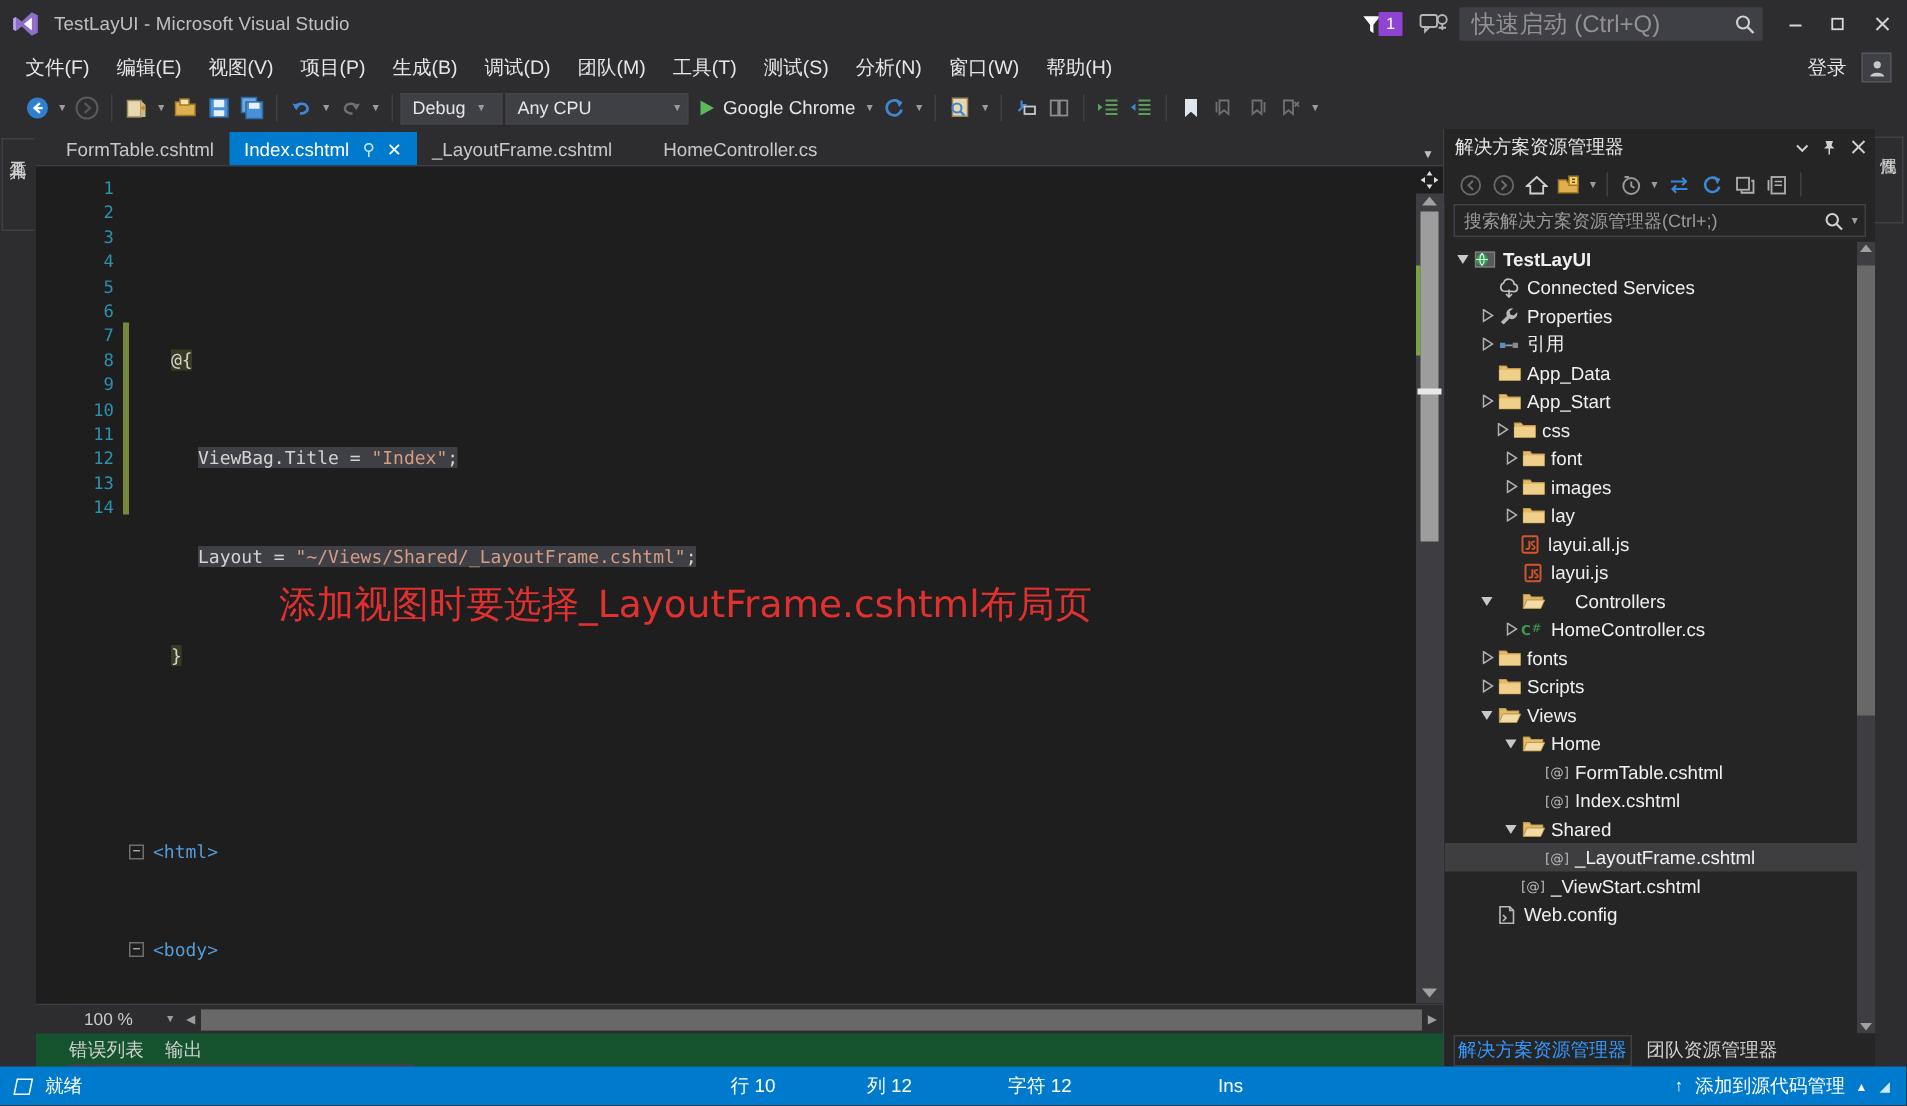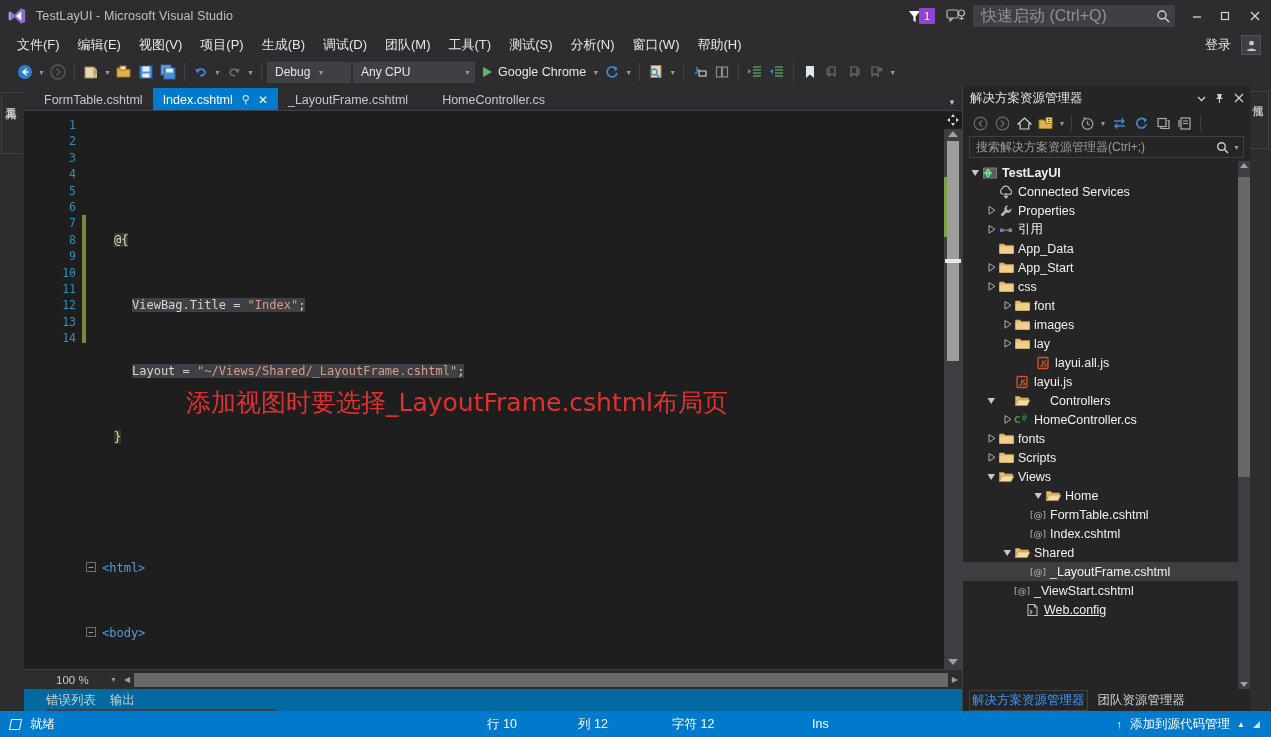--- a/index.html
+++ b/index.html
@@ -96,21 +96,21 @@
     color: #9b9b9b; font-size: 7px;
   }
   .tb-sep { width: 1px; height: 18px; background: #3f3f46; margin: 0 5px; }
   .tb-combo {
     height: 21px; background: #3f3f46; border: 1px solid #434349;
     display: flex; align-items: center; padding: 0 3px 0 7px;
     color: #e6e6e6; font-size: 12px; margin-right: 2px;
   }
   .tb-combo .cb-label { white-space: nowrap; }
   .tb-combo .cb-caret { color: #9b9b9b; font-size: 7px; margin-left: 7px; }
-  .combo-debug { width: 84px; }
+  .combo-debug { width: 68px; }
   .combo-cpu   { width: 122px; }
   .run-btn {
     display: flex; align-items: center; height: 22px; padding: 0 4px 0 6px;
     color: #e6e6e6; font-size: 12.5px; white-space: nowrap;
   }
   .play-tri {
     width: 0; height: 0; border-left: 9px solid #5bb85b;
     border-top: 5.5px solid transparent; border-bottom: 5.5px solid transparent;
     margin-right: 6px;
   }
@@ -241,21 +241,21 @@
     color: #cccccc; font-size: 11.5px; margin-left: 24px;
   }
   .zoom-box .zcaret { margin-left: auto; color: #9b9b9b; font-size: 7px; }
   .hscroll { flex: 1 1 auto; height: 16px; background: #2d2d30; display:flex; align-items:center; }
   .hs-left { color: #9b9b9b; font-size: 8px; padding: 0 4px; }
   .hs-track { flex: 1 1 auto; height: 14px; background: #3e3e42; position: relative; }
   .hs-thumb { position: absolute; left: 0; top: 0; width: 100%; height: 14px; background: #686868; }
   .hs-right { color: #9b9b9b; font-size: 8px; padding: 0 4px; }
 
   .bottom-tabs {
-    height: 22px; flex: 0 0 22px; background: #0369a1;
+    height: 22px; flex: 0 0 22px; background: #14532d;
     display: flex; align-items: center; padding-left: 22px;
     position: relative;
   }
   .bt-tab { color: #d0d0d0; font-size: 12.5px; margin-right: 14px; }
   .bt-underline {
     position:absolute; left: 22px; bottom: 0; width: 230px; height: 2px; background: #3f3f46;
   }
 
   
   .se-panel {
@@ -860,21 +860,21 @@
               </svg>
             </div>
             <div class="ticon">
               <svg width="15" height="13" viewBox="0 0 15 13">
                 <path d="M0.5 2 L5 2 L6.3 3.6 L14.5 3.6 L14.5 11.5 L0.5 11.5 Z" fill="#e3b96a" stroke="#c09a4a" stroke-width=".7"></path>
                 <path d="M0.5 4.6 L14.5 4.6 L14.5 11.5 L0.5 11.5 Z" fill="#efcf8a"></path>
               </svg>
             </div>
             <div class="tlabel">App_Start</div>
           </div>
-          <div class="tr-row" style="padding-left: 22px;">
+          <div class="tr-row" style="padding-left: 32px;">
             <div class="tw">
               <svg width="9" height="9" viewBox="0 0 9 9">
                 <path d="M2 0.5 L8 4.3 L2 8.2 Z" fill="none" stroke="#b0b0b0" stroke-width="1"></path>
               </svg>
             </div>
             <div class="ticon">
               <svg width="15" height="13" viewBox="0 0 15 13">
                 <path d="M0.5 2 L5 2 L6.3 3.6 L14.5 3.6 L14.5 11.5 L0.5 11.5 Z" fill="#e3b96a" stroke="#c09a4a" stroke-width=".7"></path>
                 <path d="M0.5 4.6 L14.5 4.6 L14.5 11.5 L0.5 11.5 Z" fill="#efcf8a"></path>
               </svg>
@@ -916,21 +916,21 @@
               </svg>
             </div>
             <div class="ticon">
               <svg width="15" height="13" viewBox="0 0 15 13">
                 <path d="M0.5 2 L5 2 L6.3 3.6 L14.5 3.6 L14.5 11.5 L0.5 11.5 Z" fill="#e3b96a" stroke="#c09a4a" stroke-width=".7"></path>
                 <path d="M0.5 4.6 L14.5 4.6 L14.5 11.5 L0.5 11.5 Z" fill="#efcf8a"></path>
               </svg>
             </div>
             <div class="tlabel">lay</div>
           </div>
-          <div class="tr-row" style="padding-left: 59px;">
+          <div class="tr-row" style="padding-left: 36px;">
             <div class="tw"></div>
             <div class="ticon">
               <svg width="14" height="14" viewBox="0 0 14 14">
                 <rect x="2" y="1.5" width="10" height="11" rx="1" fill="none" stroke="#d4552b" stroke-width="1.3"></rect>
                 <path d="M6.6 4.5 L6.6 9 A1.4 1.4 0 0 1 4.2 9.6" stroke="#d4552b" stroke-width="1.3" fill="none"></path>
                 <path d="M10.2 5.2 A1.4 1.4 0 0 0 8 6.4 C8 8 10.3 7.6 10.3 9 A1.4 1.4 0 0 1 8.1 9.8" stroke="#d4552b" stroke-width="1.1" fill="none"></path>
               </svg>
             </div>
             <div class="tlabel">layui.all.js</div>
           </div>
@@ -1008,21 +1008,21 @@
               </svg>
             </div>
             <div class="ticon">
               <svg width="15" height="13" viewBox="0 0 15 13">
                 <path d="M0.5 2.4 L4.6 2.4 L5.9 4 L13.5 4 L13.5 6 L3 6 L0.5 11.6 Z" fill="#e3b96a" stroke="#c09a4a" stroke-width=".7"></path>
                 <path d="M3 6 L14.8 6 L12.2 11.6 L0.5 11.6 Z" fill="#f3dba6" stroke="#c09a4a" stroke-width=".6"></path>
               </svg>
             </div>
             <div class="tlabel">Views</div>
           </div>
-          <div class="tr-row" style="padding-left: 38px; margin-left: 31px;">
+          <div class="tr-row" style="padding-left: 38px;">
             <div class="tw open">
               <svg width="9" height="9" viewBox="0 0 9 9">
                 <path d="M0.5 2 L8 2 L4.2 8 Z" fill="#c8c8c8"></path>
               </svg>
             </div>
             <div class="ticon">
               <svg width="15" height="13" viewBox="0 0 15 13">
                 <path d="M0.5 2.4 L4.6 2.4 L5.9 4 L13.5 4 L13.5 6 L3 6 L0.5 11.6 Z" fill="#e3b96a" stroke="#c09a4a" stroke-width=".7"></path>
                 <path d="M3 6 L14.8 6 L12.2 11.6 L0.5 11.6 Z" fill="#f3dba6" stroke="#c09a4a" stroke-width=".6"></path>
               </svg>
@@ -1072,21 +1072,21 @@
           </div>
           <div class="tr-row" style="padding-left: 38px;">
             <div class="tw"></div>
             <div class="ticon">
               <svg width="17" height="13" viewBox="0 0 17 13">
                 <text x="0" y="10" font-family="DejaVu Sans, sans-serif" font-size="9" fill="#b8b8b8">[@]</text>
               </svg>
             </div>
             <div class="tlabel">_ViewStart.cshtml</div>
           </div>
-          <div class="tr-row" style="padding-left: 48px; text-decoration: underline;">
+          <div class="tr-row" style="padding-left: 20px;">
             <div class="tw"></div>
             <div class="ticon">
               <svg width="14" height="14" viewBox="0 0 14 14">
                 <path d="M3 1.5 L9.5 1.5 L12 4 L12 12.5 L3 12.5 Z" fill="none" stroke="#b8b8b8" stroke-width="1.1"></path>
                 <path d="M9.5 1.5 L9.5 4 L12 4" fill="none" stroke="#b8b8b8" stroke-width="1.1"></path>
                 <path d="M5 7 L7 9 L5 11" stroke="#b8b8b8" stroke-width="1.1" fill="none"></path>
               </svg>
             </div>
             <div class="tlabel">Web.config</div>
           </div>

